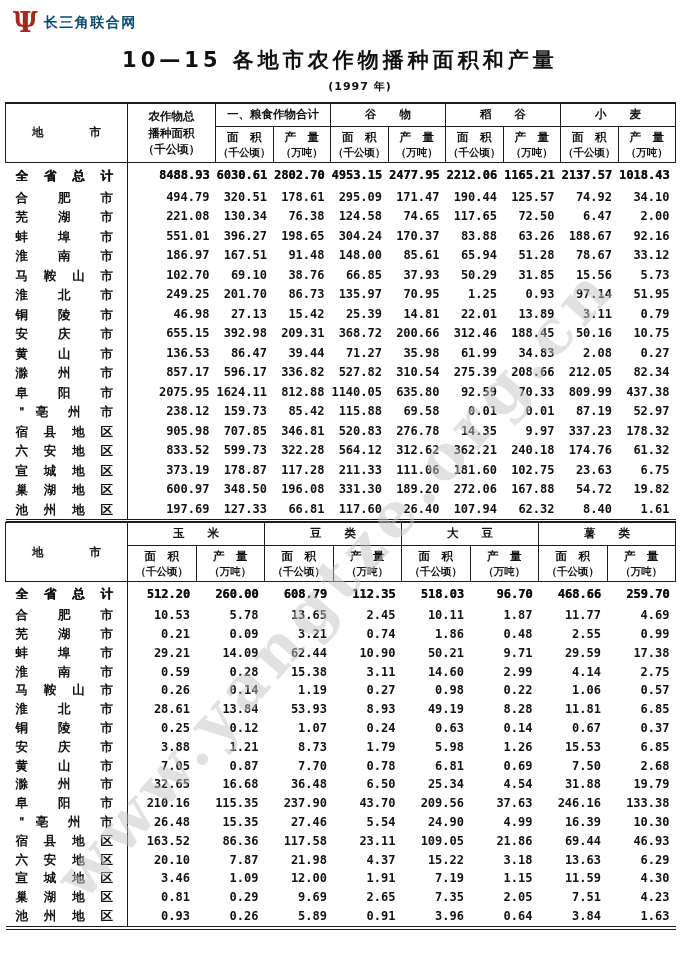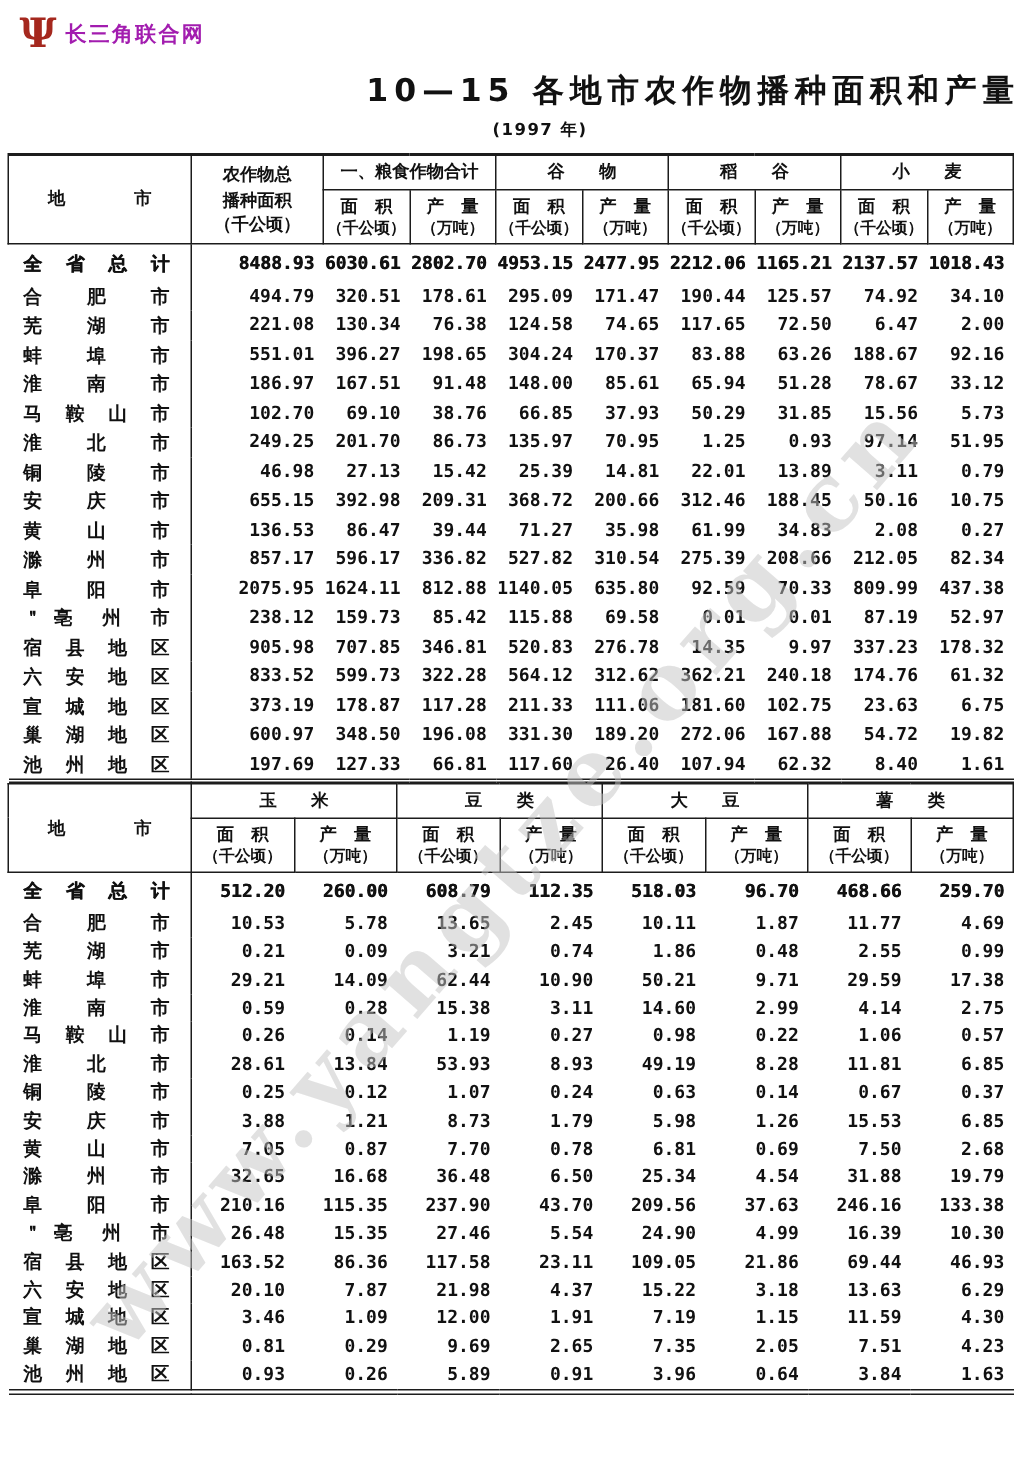--- a/index.html
+++ b/index.html
@@ -2,30 +2,30 @@
 <html><head>
 <meta charset="utf-8">
 <style>
   html,body{margin:0;padding:0;}
   body{
     width:680px;height:978px;background:#ffffff;position:relative;overflow:hidden;
     font-family:"DejaVu Sans",sans-serif;color:#111;
   }
   .logo{position:absolute;top:9px;left:13px;display:flex;align-items:center;gap:6px;z-index:3;}
   .logo-mark{color:#a5281e;font-family:"DejaVu Serif",serif;font-size:27px;font-weight:bold;line-height:1;}
-  .logo-text{font-size:14px;font-weight:bold;letter-spacing:1.5px;color:#a21caf;}
-  .title{margin:46px 0 0 0;text-align:right;font-size:21px;font-weight:bold;letter-spacing:4px;}
+  .logo-text{font-size:14px;font-weight:bold;letter-spacing:1.5px;color:#0c4a6e;}
+  .title{margin:46px 0 0 0;text-align:center;font-size:21px;font-weight:bold;letter-spacing:4px;}
   .subtitle{text-align:center;font-size:11px;font-weight:bold;margin-top:5px;letter-spacing:1px;margin-left:40px;}
   .tables{width:670px;margin:8px auto 0;position:relative;z-index:1;}
   table{border-collapse:collapse;table-layout:fixed;width:670px;}
   table.t1{border-top:2px solid #1c1c1c;border-bottom:3px double #1c1c1c;}
   table.t2{border-bottom:4px double #1c1c1c;}
   thead th{border:1px solid #1c1c1c;font-size:11.5px;font-weight:bold;padding:3px 1px;line-height:1.35;}
   thead th .unit{font-size:10.5px;font-weight:bold;}
-  thead th.corner{text-align:justify;text-align-last:justify;padding:15px 26px;}
+  thead th.corner{text-align:justify;text-align-last:justify;padding:15px 26px;font-family:Liberation Mono, monospace;}
   thead th.firstcol{line-height:1.45;}
   tbody td{
     font-family:"DejaVu Sans Mono",monospace;font-size:12px;font-weight:bold;
     text-align:right;padding:2px 6px 2px 0;line-height:15.5px;white-space:nowrap;
   }
   table.t2 tbody td{line-height:14.8px;}
   tbody td.lbl{
     font-family:"DejaVu Sans",sans-serif;font-size:12.5px;
     text-align:justify;text-align-last:justify;
     padding:2px 14px 2px 10px;border-right:1px solid #1c1c1c;

